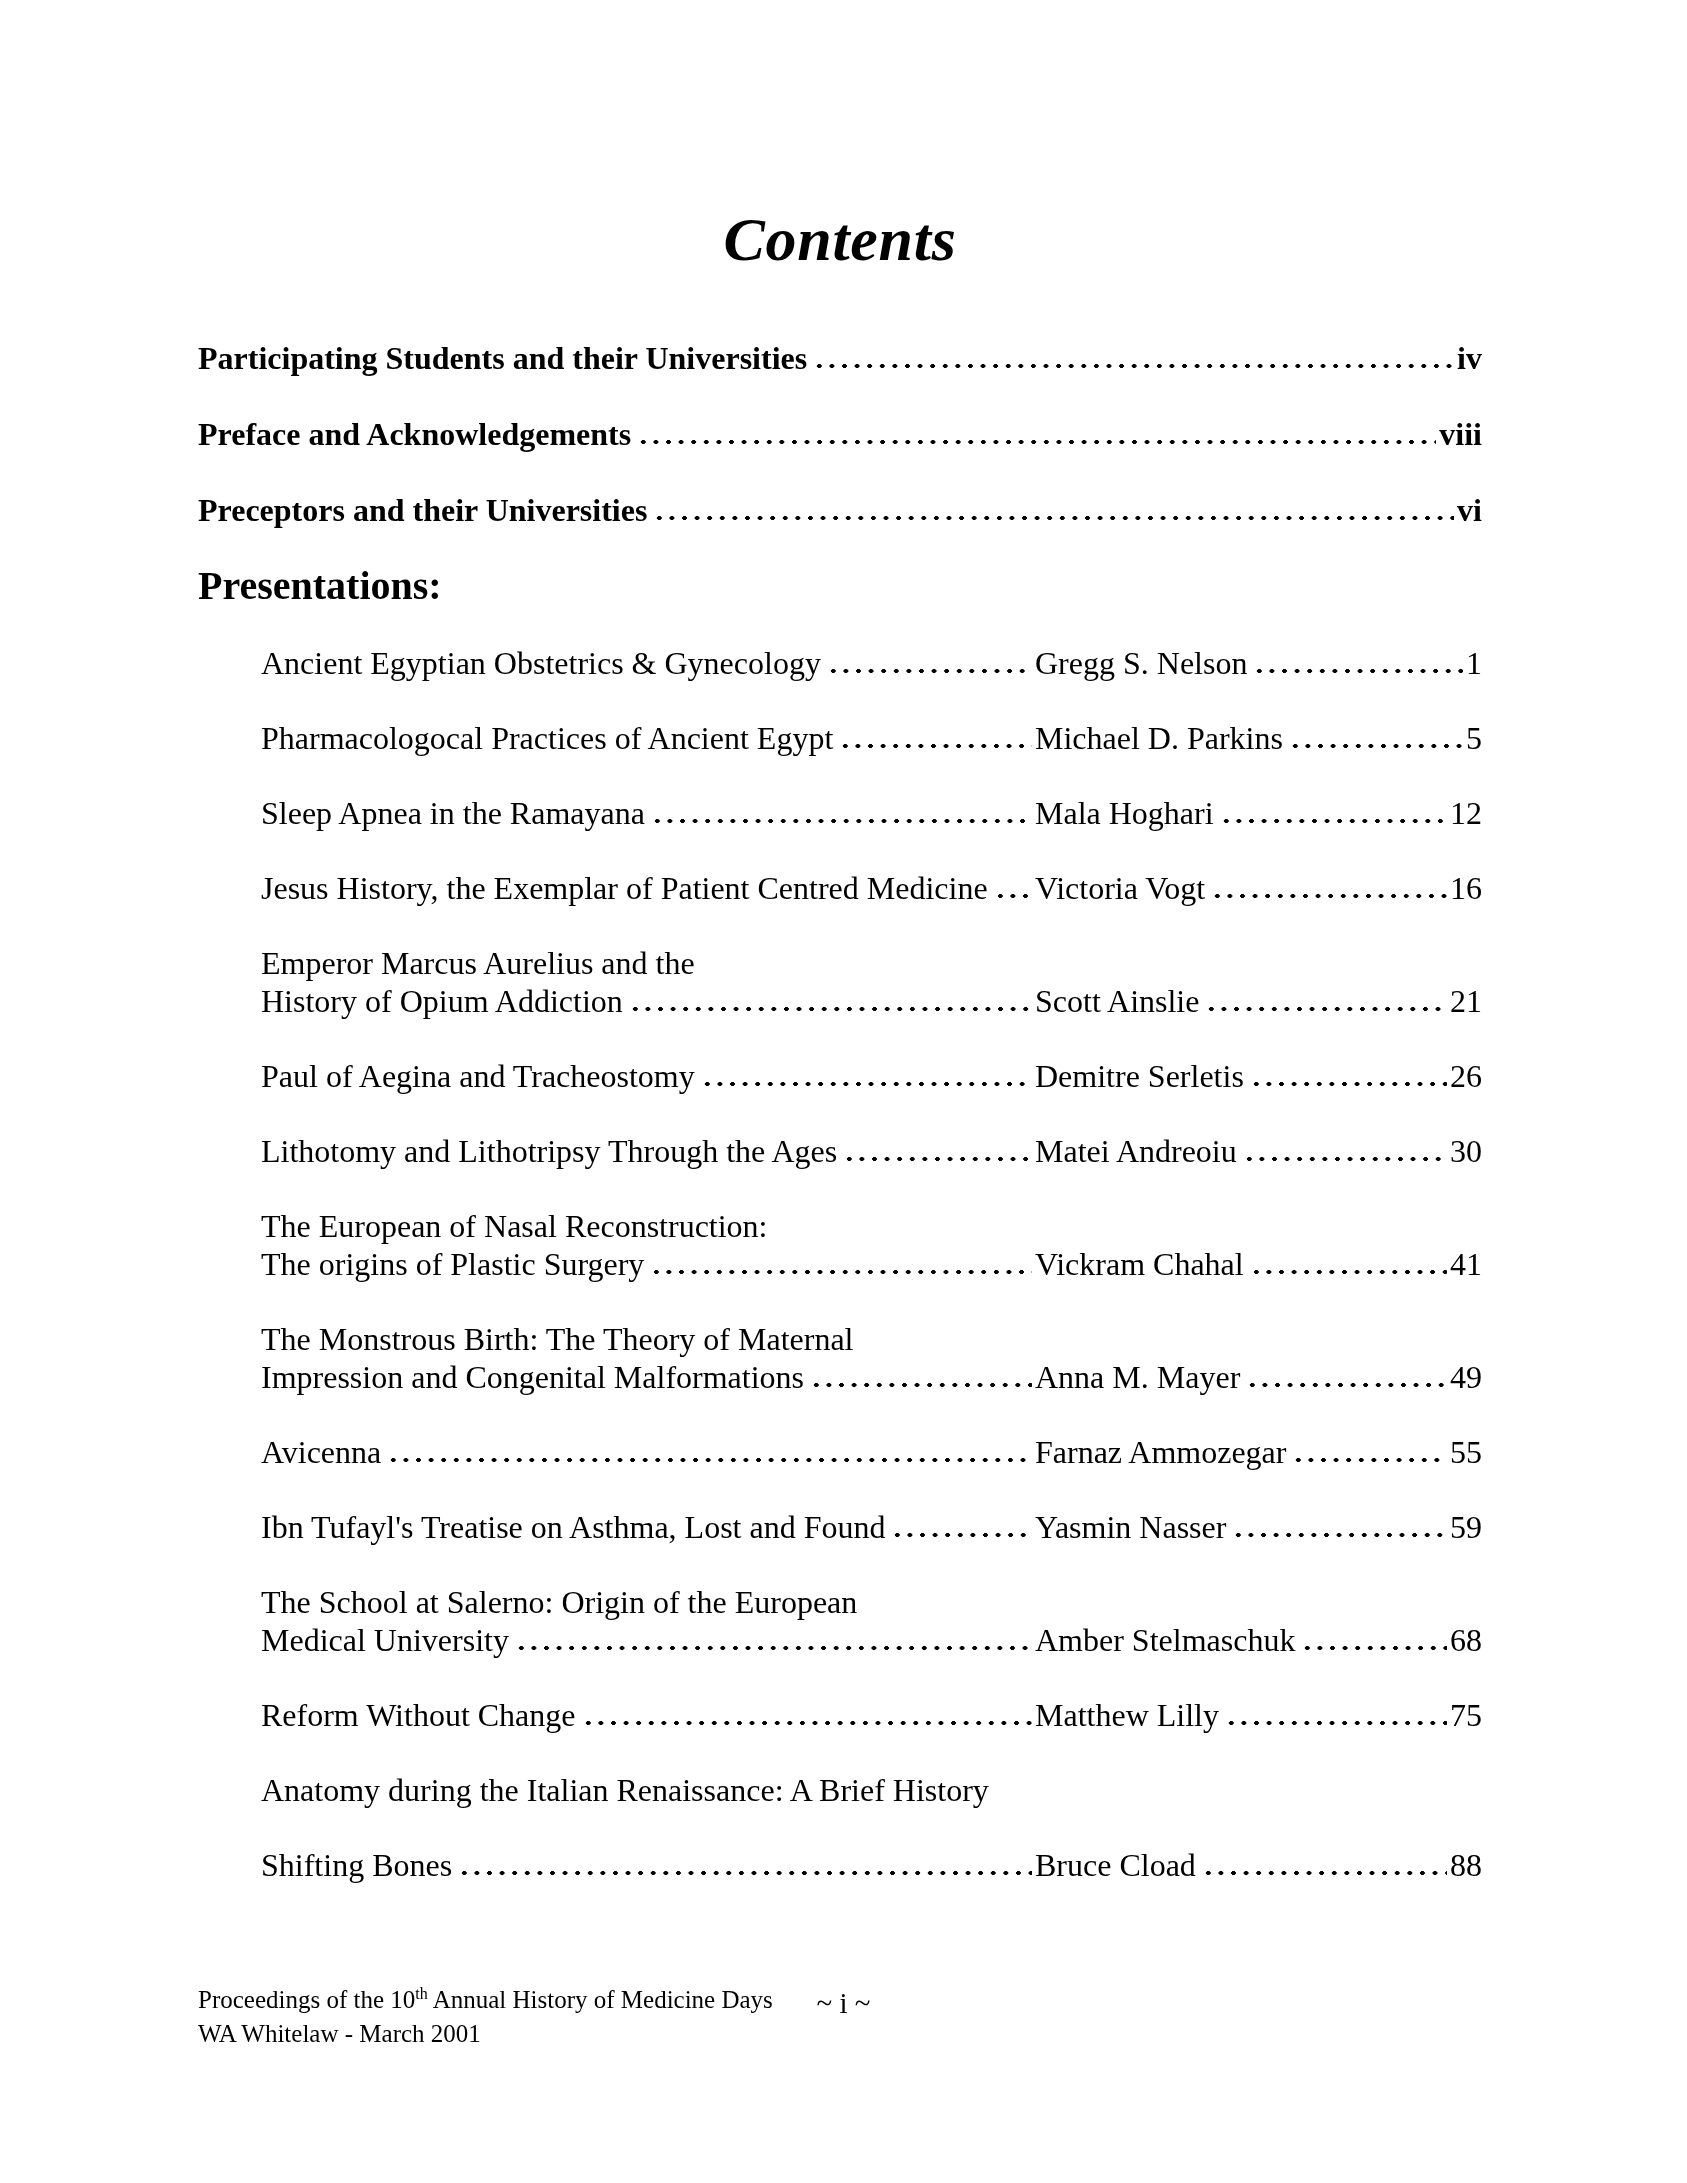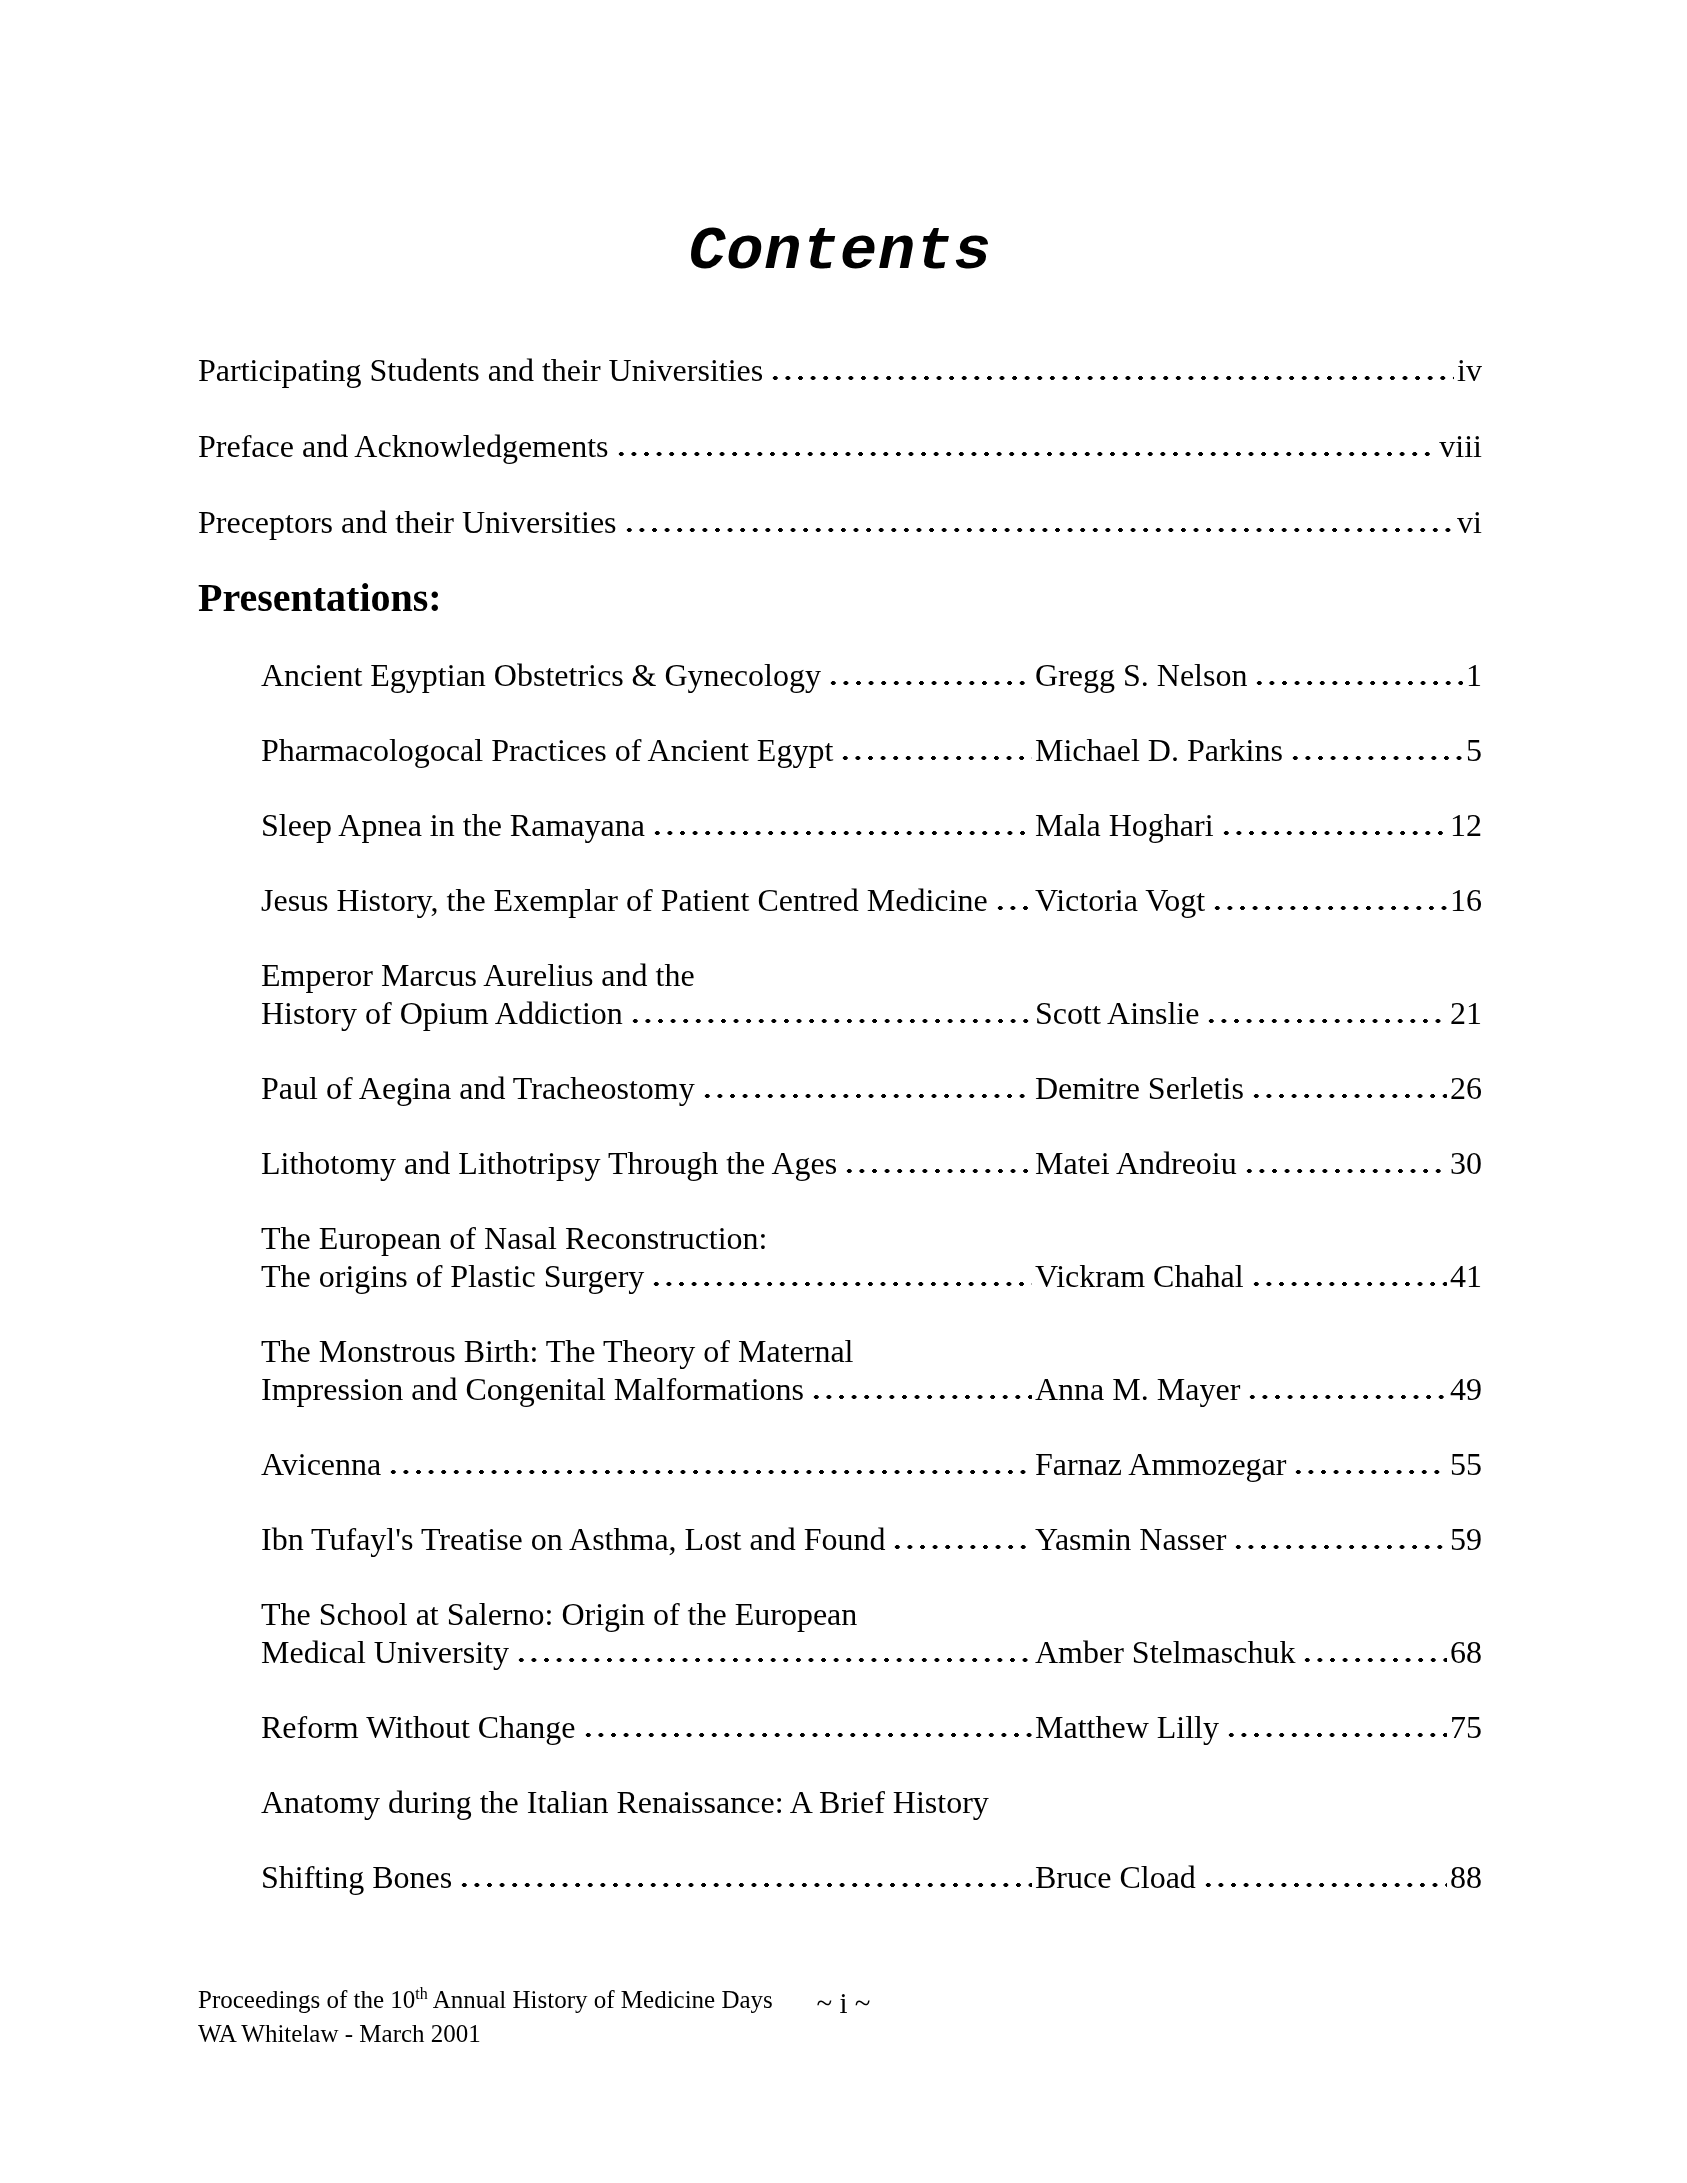--- a/index.html
+++ b/index.html
@@ -12,39 +12,39 @@
     font-family: "Liberation Serif", serif;
     overflow: hidden;
   }
   .content {
     position: absolute;
     left: 198px;
     right: 205px;
     top: 0;
   }
   .doc-title {
-    margin: 12px;
+    margin: 0;
     padding-top: 204px;
     text-align: center;
-    font-family: Liberation Mono, monospace;
+    font-family: Liberation Serif, serif;
     font-style: italic;
     font-weight: bold;
     font-size: 62px;
     line-height: 1.15;
     letter-spacing: 0.7px;
   }
   .front-list { margin-top: 64px; }
   .row {
     display: flex;
     align-items: baseline;
     font-size: 32px;
     line-height: 38px;
     white-space: nowrap;
   }
-  .front-row { font-weight: normal; margin-bottom: 38px; margin-top: 16px; }
+  .front-row { font-weight: bold; margin-bottom: 38px; margin-top: 16px; }
   .section-heading {
     font-size: 40px;
     line-height: 38px;
     font-weight: bold;
     margin: 0 0 39px 0;
   }
   .presentations { padding-left: 63px; }
   .entry { margin-bottom: 37px; }
   .cont { display: block; }
   .head {

